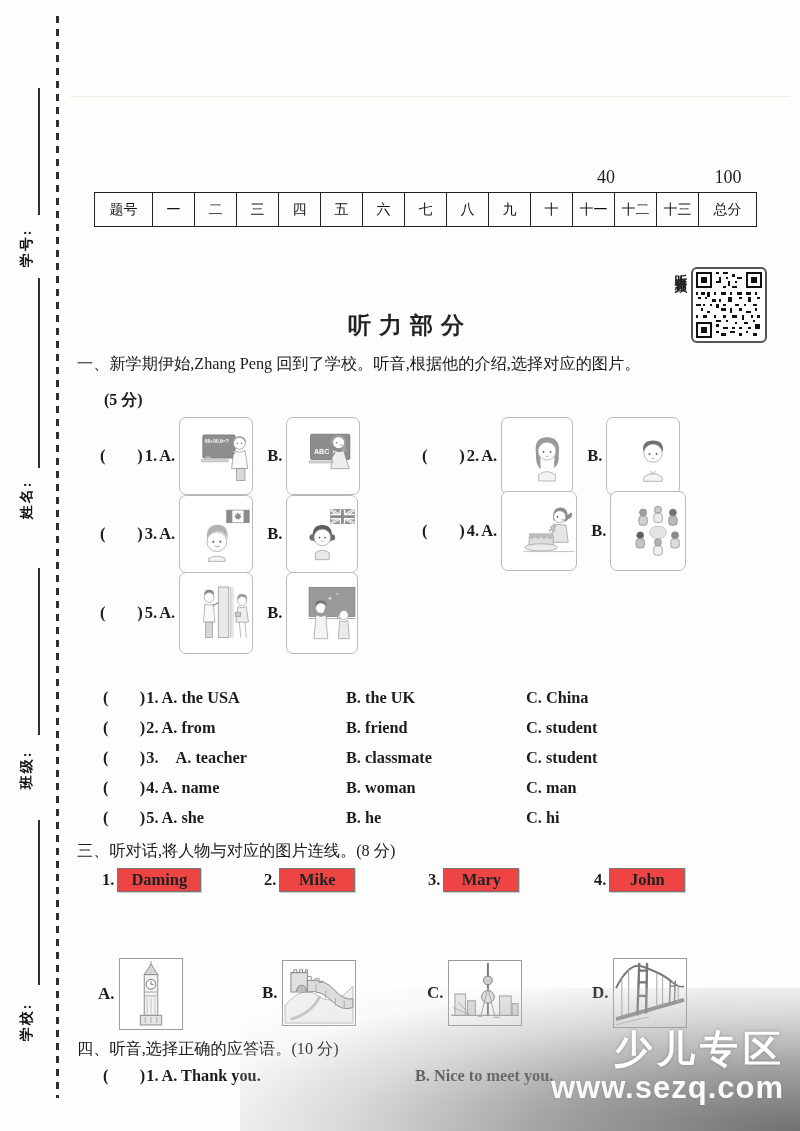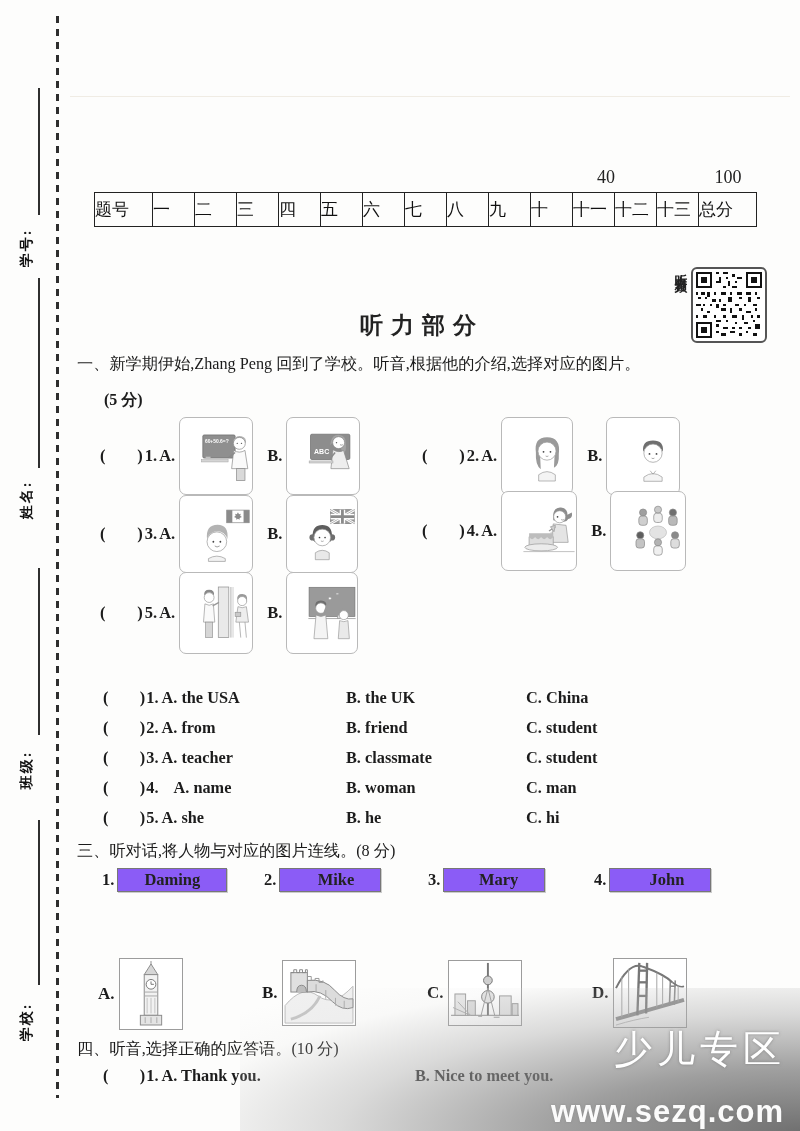--- a/index.html
+++ b/index.html
@@ -14,29 +14,29 @@
     transform:rotate(-90deg);font-size:14px;font-weight:bold;letter-spacing:2px;color:#111;white-space:nowrap;}
 
   
   .faintline{position:absolute;left:70px;top:96px;width:720px;height:1px;background:#f0ece4;}
 
   
   .score-num{position:absolute;top:167px;font-size:18px;color:#222;width:48px;text-align:center;}
 
   
   table.score{position:absolute;left:94px;top:192px;width:662px;border-collapse:collapse;table-layout:fixed;}
-  table.score td{border:1.2px solid #222;height:33px;font-size:17px;padding:0;color:#111;}
+  table.score td{border:1.2px solid #222;height:33px;text-align:center;font-size:14px;padding:0;color:#111;}
 
   
   .qr-block{position:absolute;left:672px;top:264px;display:flex;align-items:center;}
   .qr-label{writing-mode:vertical-rl;text-orientation:upright;font-size:12.5px;font-weight:bold;
     letter-spacing:2px;color:#222;margin-right:2px;height:82px;display:flex;align-items:center;}
   .qr-box{width:76px;height:76px;background:#fff;border:2px solid #555;border-radius:6px;padding:3px;box-sizing:border-box;}
 
-  .part-title{position:absolute;left:72px;top:310px;width:700px;text-align:center;
+  .part-title{position:absolute;left:60px;top:310px;width:700px;text-align:center;
     font-size:23px;font-weight:bold;letter-spacing:8px;color:#222;}
 
   .sec-head{position:absolute;left:77px;font-size:16.2px;font-weight:400;color:#1b1b1b;white-space:nowrap;}
   .score-note{position:absolute;left:104px;font-size:16px;font-weight:600;}
 
   
   .s1item{position:absolute;display:flex;align-items:center;height:86px;font-size:16.5px;font-weight:600;}
   .blank{white-space:pre;letter-spacing:1px;}
   .qnum{margin-left:1px;}
   .letA{margin-left:2px;}
@@ -44,38 +44,38 @@
   .imgbox{display:inline-block;background:#fff;border:1px solid #b9b9b9;border-radius:7px;margin-left:4px;
     box-sizing:border-box;overflow:hidden;padding-left:20px;}
   .imgbox svg{display:block;width:100%;height:100%;}
 
   
   .s2row{position:absolute;left:103px;display:grid;grid-template-columns:243px 180px auto;
     font-size:16.3px;font-weight:600;white-space:nowrap;}
 
   
   .namegrp{position:absolute;display:flex;align-items:center;font-size:16.5px;font-weight:600;}
-  .namebox{display:inline-block;margin-left:3px;border:1.6px solid #777;padding:1px 26px;min-width:48px;
-    text-align:right;font-size:16.5px;font-weight:bold;color:#222;background:#8b5cf6;box-shadow:1px 1px 0 #ccc;}
+  .namebox{display:inline-block;margin-left:3px;border:1.6px solid #777;padding:1px 13px;min-width:48px;
+    text-align:center;font-size:16.5px;font-weight:bold;color:#222;background:#ef4444;box-shadow:1px 1px 0 #ccc;}
   .picgrp{position:absolute;display:flex;align-items:center;font-size:17px;font-weight:600;}
   .picbox{display:inline-block;margin-left:4px;background:#fff;border:1px solid #9c9c9c;box-sizing:border-box;}
   .picbox svg{display:block;width:100%;height:100%;}
 
   
   .s4row{position:absolute;left:103px;display:grid;grid-template-columns:312px auto;
     font-size:16.3px;font-weight:600;white-space:nowrap;}
 
   
   .wm-grad{position:absolute;left:240px;top:988px;width:560px;height:143px;pointer-events:none;
     background:radial-gradient(ellipse at 100% 100%,rgba(105,105,105,.95) 0%,rgba(135,135,135,.8) 30%,
       rgba(175,175,175,.45) 58%,rgba(220,220,220,.12) 78%,rgba(255,255,255,0) 92%);}
   .wm-brand{position:absolute;right:14px;top:1024px;font-family:"Liberation Sans","DejaVu Sans",sans-serif;
-    font-weight:normal;font-size:38px;letter-spacing:5px;color:#fff;text-shadow:0 0 3px rgba(110,110,110,.7);}
+    font-weight:bold;font-size:38px;letter-spacing:5px;color:#fff;text-shadow:0 0 3px rgba(110,110,110,.7);}
   .wm-url{position:absolute;right:16px;top:1070px;font-family:"Liberation Sans","DejaVu Sans",sans-serif;
-    font-weight:bold;font-size:31px;color:#fbfbfb;letter-spacing:1px;text-shadow:0 0 2px rgba(120,120,120,.5);margin-top:24px;}
+    font-weight:bold;font-size:31px;color:#fbfbfb;letter-spacing:1px;text-shadow:0 0 2px rgba(120,120,120,.5);}
 </style>
 </head>
 <body>
 
 <div class="page">
 
   <div class="dash-line"></div>
   <div class="mline" style="top:88px;height:127px"></div>
   <div class="mline" style="top:278px;height:190px"></div>
   <div class="mline" style="top:568px;height:167px"></div>
@@ -352,26 +352,26 @@
     <span><span class="blank">(      )</span><span>1.</span><span style="margin-left:3px">A. the USA</span></span>
     <span>B. the UK</span>
     <span>C. China</span>
   </div>
   <div class="s2row" style="top:718px">
     <span><span class="blank">(      )</span><span>2.</span><span style="margin-left:3px">A. from</span></span>
     <span>B. friend</span>
     <span>C. student</span>
   </div>
   <div class="s2row" style="top:748px">
-    <span><span class="blank">(      )</span><span>3.</span><span style="margin-left:3px">A. teacher</span></span>
+    <span><span class="blank">(      )</span><span>3.</span><span style="margin-left:17px">A. teacher</span></span>
     <span>B. classmate</span>
     <span>C. student</span>
   </div>
   <div class="s2row" style="top:778px">
-    <span><span class="blank">(      )</span><span>4.</span><span style="margin-left:15px">A. name</span></span>
+    <span><span class="blank">(      )</span><span>4.</span><span style="margin-left:3px">A. name</span></span>
     <span>B. woman</span>
     <span>C. man</span>
   </div>
   <div class="s2row" style="top:808px">
     <span><span class="blank">(      )</span><span>5.</span><span style="margin-left:3px">A. she</span></span>
     <span>B. he</span>
     <span>C. hi</span>
   </div>
 
   <div class="sec-head" style="top:840px">三、听对话,将人物与对应的图片连线。(8 分)</div>

